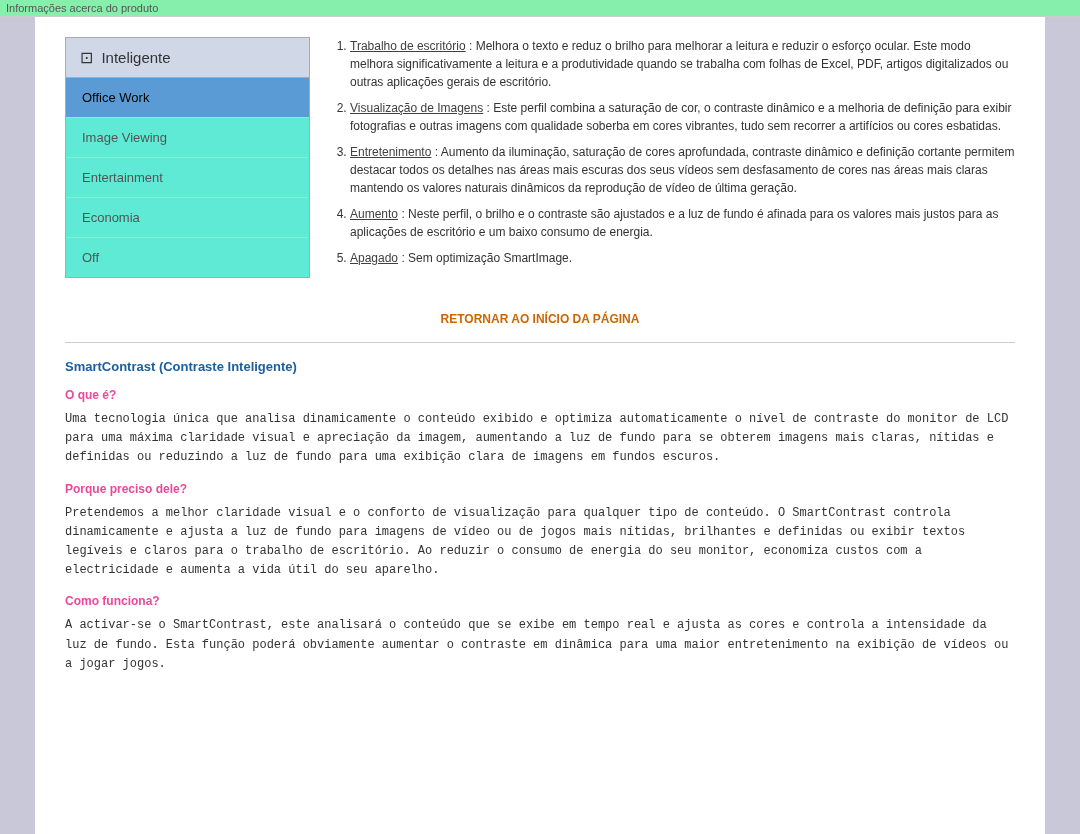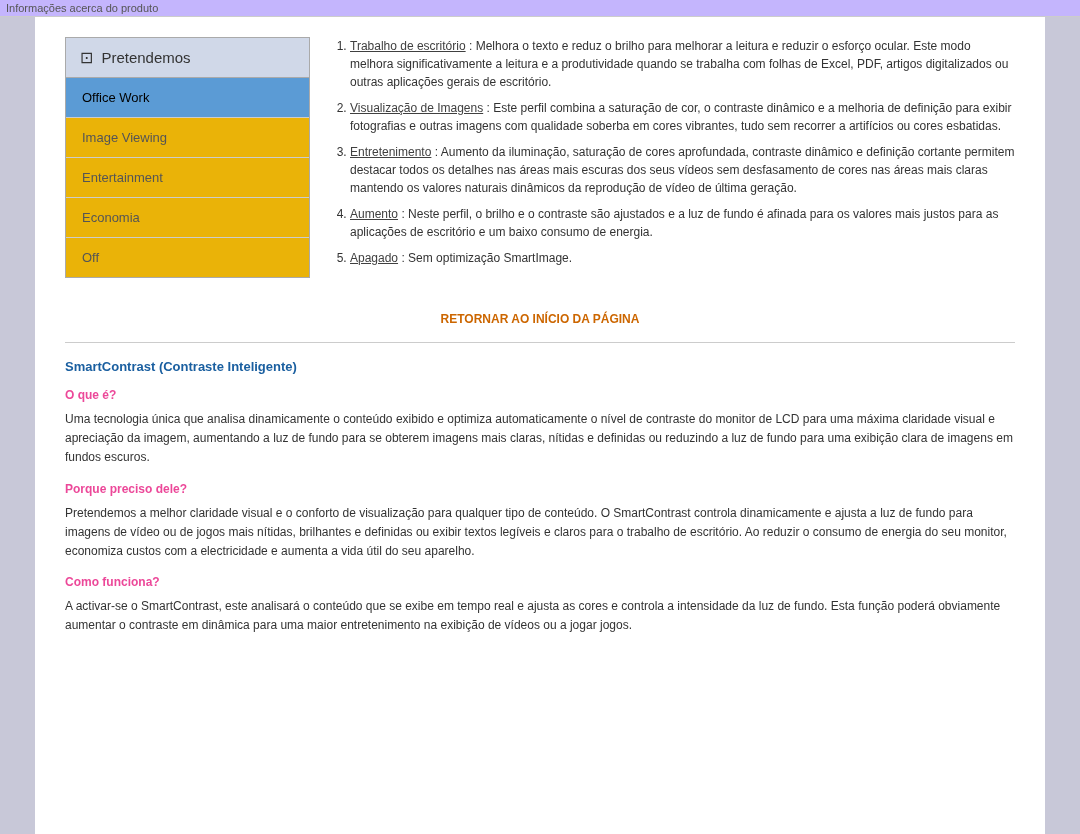--- a/index.html
+++ b/index.html
@@ -6,21 +6,21 @@
     body {
       font-family: Arial, Helvetica, sans-serif;
       font-size: 12px;
       background-color: #c8c8d8;
       color: #333;
       width: 1080px;
       min-height: 834px;
     }
 
     .top-bar {
-      background-color: #c4b5fd;
+      background-color: #86efac;
       padding: 2px 6px;
       font-size: 11px;
       color: #555;
       border-bottom: 1px solid #ccc;
     }
 
     .outer-layout {
       display: flex;
       width: 1080px;
       min-height: 820px;
@@ -67,21 +67,21 @@
     .smartimage-icon {
       font-size: 16px;
     }
 
     .smartimage-menu-item {
       padding: 12px 16px;
       font-size: 13px;
       color: #555;
       border-bottom: 1px solid #ccc;
       cursor: pointer;
-      background-color: #eab308;
+      background-color: #5eead4;
     }
 
     .smartimage-menu-item.active {
       background-color: #5b9bd5;
       color: #000000;
     }
 
     .smartimage-menu-item:last-child {
       border-bottom: none;
     }
@@ -139,20 +139,21 @@
       font-weight: bold;
       margin-bottom: 8px;
       margin-top: 14px;
     }
 
     .body-text {
       font-size: 12px;
       line-height: 1.6;
       color: #333;
       margin-bottom: 10px;
+      font-family: Liberation Mono, monospace;
     }
 
     .clearfix::after {
       content: "";
       display: table;
       clear: both;
     }
   </style>
 </head>
 <body>
@@ -164,21 +165,21 @@
 <div class="outer-layout">
   <div class="left-panel"></div>
 
   <div class="main-content">
 
     <div class="clearfix">
 
       <div class="smartimage-container">
         <div class="smartimage-header">
           <span class="smartimage-icon">⊡</span>
-          <span>Pretendemos</span>
+          <span>Inteligente</span>
         </div>
 
         <div class="smartimage-menu-item active">
           <span>Office Work</span>
         </div>
         <div class="smartimage-menu-item">
           <span>Image Viewing</span>
         </div>
         <div class="smartimage-menu-item">
           <span>Entertainment</span>

